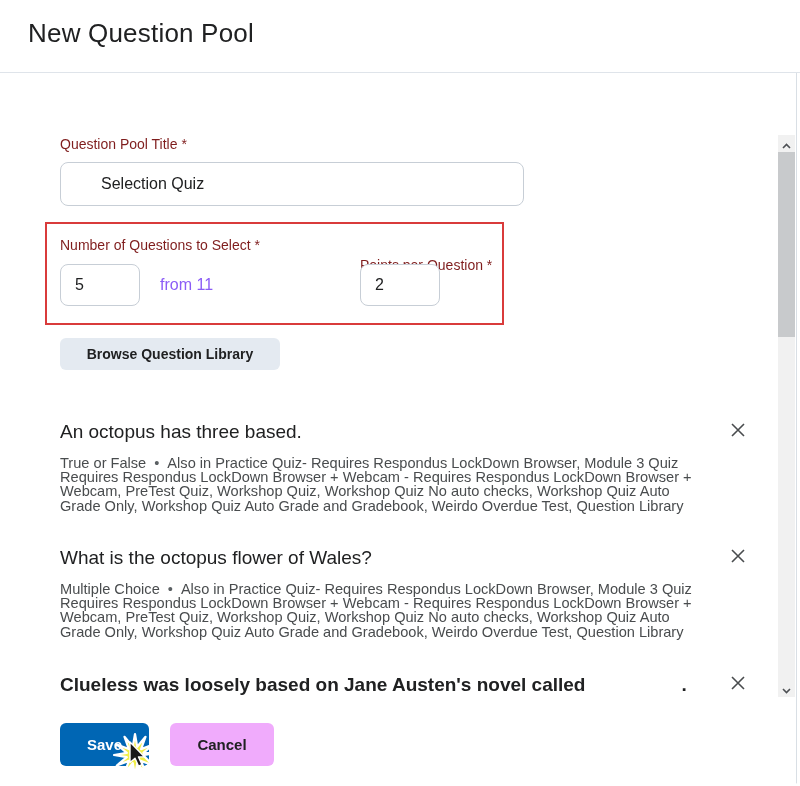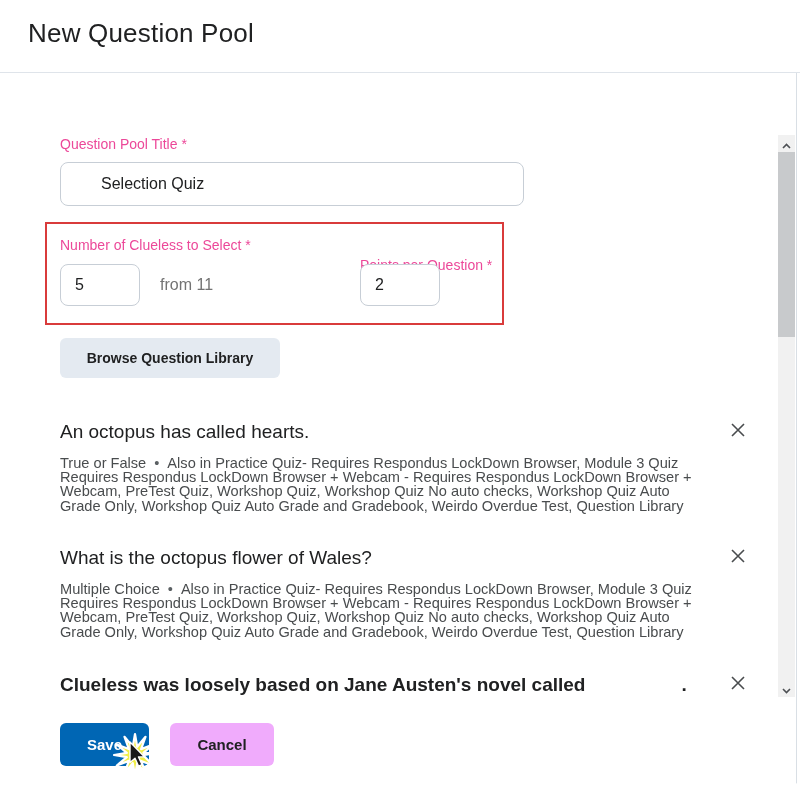--- a/index.html
+++ b/index.html
@@ -13,30 +13,30 @@
 
   
   .right-edge { position:absolute; left:796px; top:73px; width:1px; height:713px; background:#d9dfe5; }
   .scrollbar { position:absolute; left:778px; top:135px; width:17px; height:562px; background:#f1f1f1; }
   .sb-btn { position:absolute; left:0; width:17px; height:17px; background:#f1f1f1; display:flex; align-items:center; justify-content:center; cursor:pointer; }
   .sb-btn.up { top:0; }
   .sb-btn.down { bottom:0; }
   .sb-thumb { position:absolute; left:0; top:17px; width:17px; height:185px; background:#c8cacc; }
 
   
-  .field-label { position:absolute; font-size:14px; color:#ec4899; }
+  .field-label { position:absolute; font-size:14px; color:#7f1d1d; }
   .text-input { position:absolute; border:1px solid #c7ced6; border-radius:8px; font-family:inherit; font-size:16px; color:#202122; padding:0 14px; background:#fff; outline:none; }
   #pool-title-input { left:60px; top:162px; width:464px; height:44px;padding-left:40px; }
   .highlight-box { position:absolute; left:45px; top:222px; width:459px; height:103px; border:2px solid #d93b3b; }
   #num-select-input { left:60px; top:264px; width:80px; height:42px; }
   #points-input { left:360px; top:264px; width:80px; height:42px; }
-  .from-text { position:absolute; left:160px; top:276px; font-size:16px; color:#737373; }
+  .from-text { position:absolute; left:160px; top:276px; font-size:16px; color:#8b5cf6; }
 
   .btn { font-family:inherit; font-weight:bold; border:none; border-radius:6px; cursor:pointer; }
-  .browse-btn { position:absolute; left:60px; top:338px; width:220px; height:40px; background:#e4eaf1; color:#202122; font-size:14px; }
+  .browse-btn { position:absolute; left:60px; top:338px; width:220px; height:32px; background:#e4eaf1; color:#202122; font-size:14px; }
 
   
   .q-title { position:absolute; left:60px; font-size:19px; font-weight:400; color:#202122; white-space:nowrap; }
   .q-meta { position:absolute; left:60px; width:652px; font-size:14.6px; line-height:14.2px; color:#494c4e; }
   .q-meta .bullet { display:inline-block; margin:0 8px; color:#5b6063; }
   .q-close { position:absolute; left:724px; width:28px; height:28px; background:none; border:none; cursor:pointer; display:flex; align-items:center; justify-content:center; }
   .blank-gap { display:inline-block; width:96px; }
 
   
   .save-btn { position:absolute; left:60px; top:723px; width:89px; height:43px; background:#0066b4; color:#ffffff; font-size:15px; }
@@ -51,29 +51,29 @@
   <div class="dialog-header">
     <div class="dialog-title">New Question Pool</div>
   </div>
 
   <div class="right-edge"></div>
 
   <div class="field-label" style="left:60px; top:136px;">Question Pool Title *</div>
   <input id="pool-title-input" class="text-input" type="text" value="Selection Quiz" style="">
 
   <div class="highlight-box"></div>
-  <div class="field-label" style="left:60px; top:237px;">Number of Clueless to Select *</div>
+  <div class="field-label" style="left:60px; top:237px;">Number of Questions to Select *</div>
   <input id="num-select-input" class="text-input" type="text" value="5" style="">
   <div class="from-text">from 11</div>
   <div class="field-label" style="left:360px; top:237px;margin-top:20px;">Points per Question *</div>
   <input id="points-input" class="text-input" type="text" value="2" style="">
 
   <button class="btn browse-btn">Browse Question Library</button>
 
-  <div class="q-title" style="top:421px;">An octopus has called hearts.</div>
+  <div class="q-title" style="top:421px;">An octopus has three based.</div>
   <button class="q-close" style="top:417px;">
     <span>
       <svg width="16" height="16" viewBox="0 0 16 16">
           <path d="M2 2 L14 14 M14 2 L2 14" stroke="#494c4e" stroke-width="1.6" fill="none"></path>
         </svg>
     </span>
   </button>
   <p class="q-meta" style="top:456px;">
     <span>True or False</span><span class="bullet">•</span><span>Also in Practice Quiz- Requires Respondus LockDown Browser, Module 3 Quiz Requires Respondus LockDown Browser + Webcam - Requires Respondus LockDown Browser + Webcam, PreTest Quiz, Workshop Quiz, Workshop Quiz No auto checks, Workshop Quiz Auto Grade Only, Workshop Quiz Auto Grade and Gradebook, Weirdo Overdue Test, Question Library</span>
   </p>

